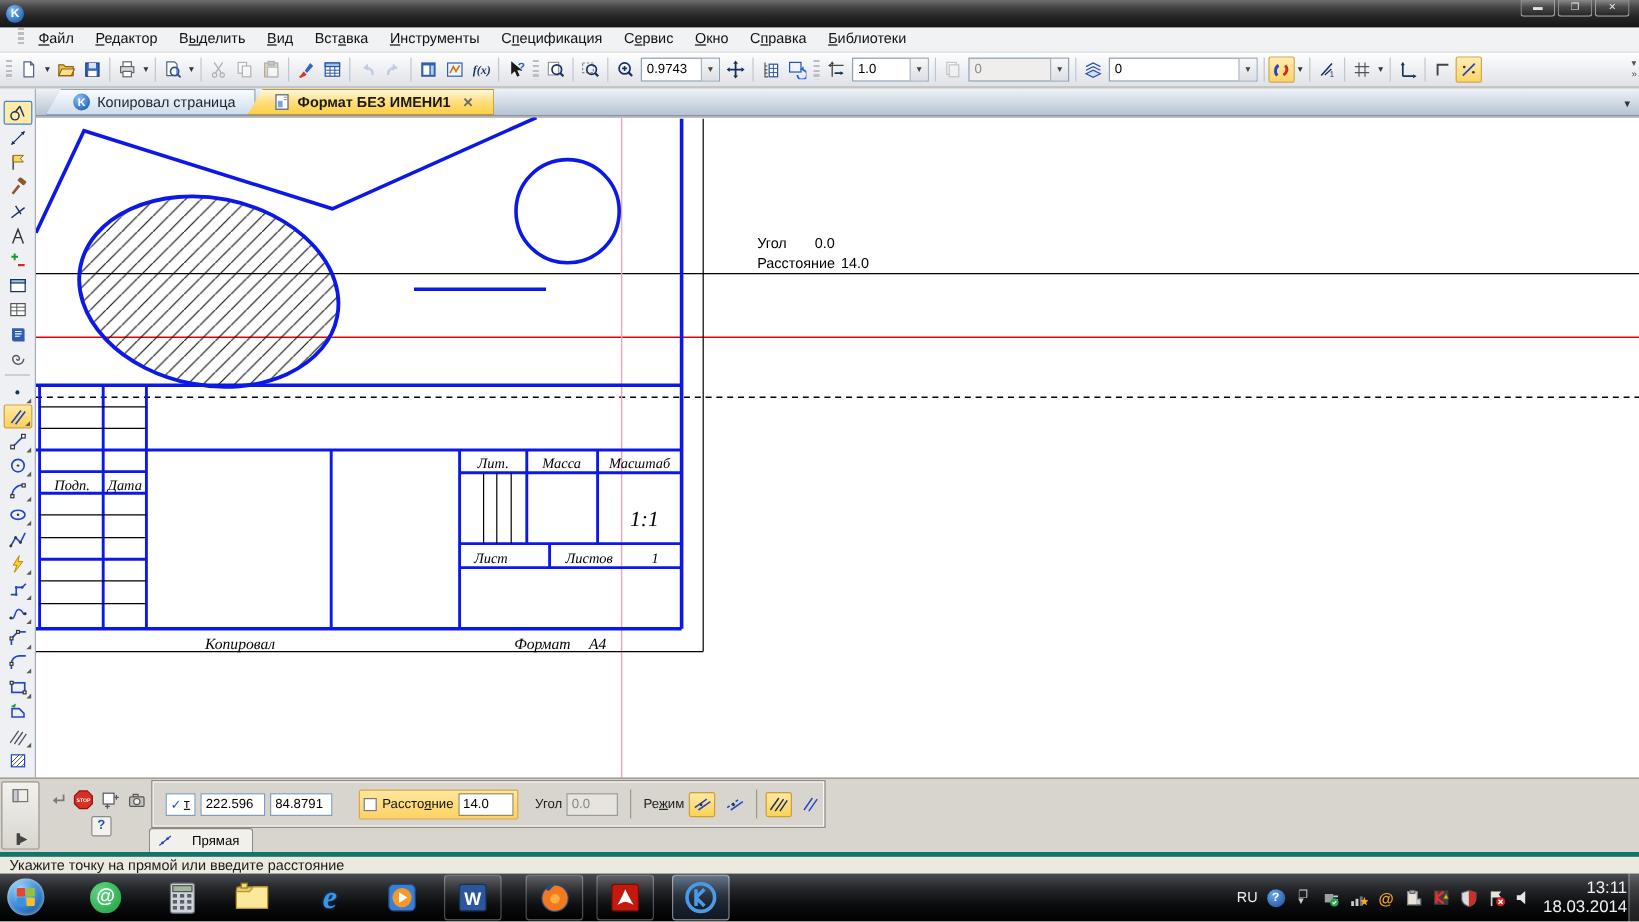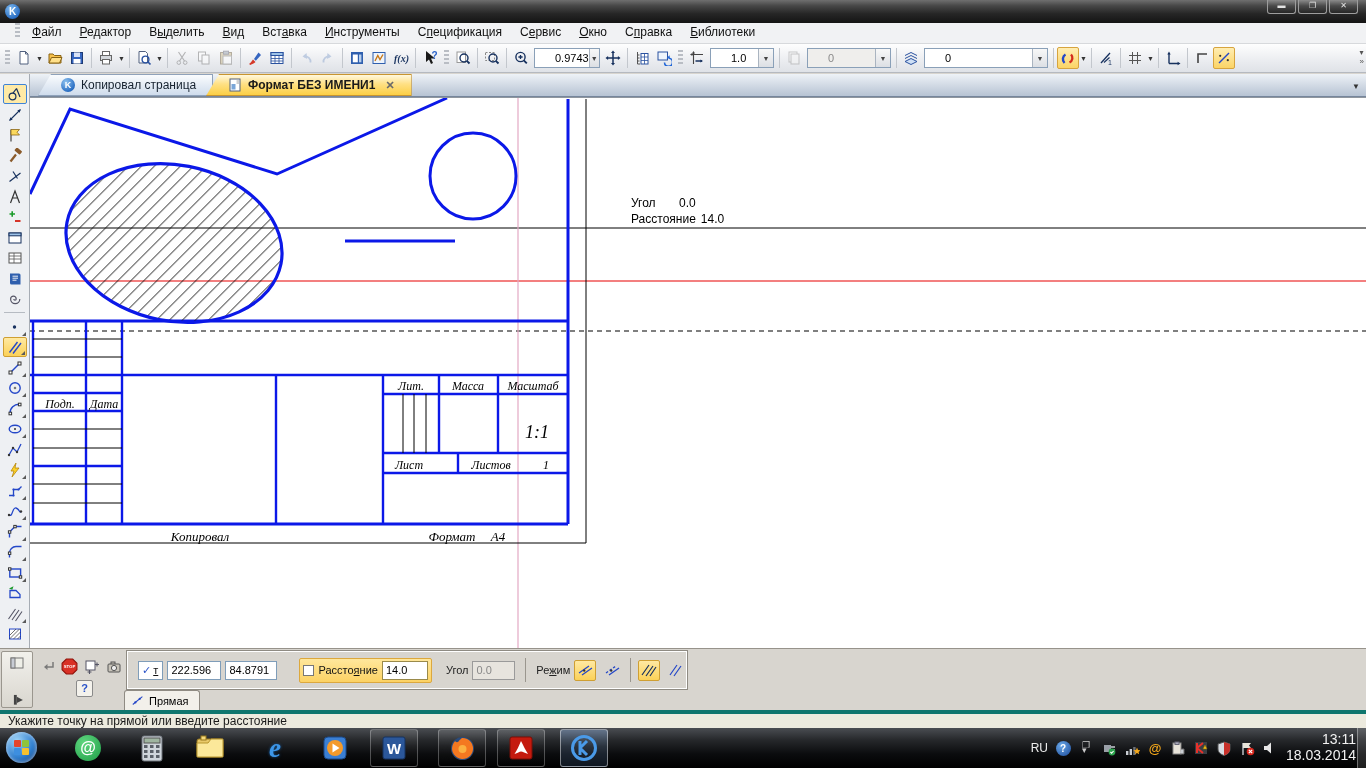--- a/index.html
+++ b/index.html
@@ -17,21 +17,21 @@
 #menubar .mitem{padding:2px 9px;color:#101010}
 #menubar u{text-decoration:underline}
 .grip{width:5px;height:16px;background:repeating-linear-gradient(#b9bdc4 0 2px,transparent 2px 4px);margin:0 3px}
 
 #toolbar{left:0;top:44px;width:1366px;height:29px;background:linear-gradient(#fefefe,#e9ebef 65%,#dfe2e7);border-bottom:1px solid #b5b9c0;display:flex;align-items:center;padding-left:2px}
 .tbtn{width:22px;height:22px;display:flex;align-items:center;justify-content:center;border-radius:2px;position:relative;flex:none}
 .tbtn.dis{opacity:.5}
 .tbtn.act{background:linear-gradient(#ffedb2,#fbd466);border:1px solid #d7a43e}
 .dd{width:9px;height:22px;display:flex;align-items:center;justify-content:center;font-size:7px;color:#333;flex:none}
 .tbsep{width:1px;height:20px;background:#c3c7cd;margin:0 3px;flex:none}
-.combo{height:20px;background:#fff;border:1px solid #8aa0b8;display:flex;align-items:center;font-size:11px;padding-left:20px;margin:0 2px;flex:none}
+.combo{height:20px;background:#fff;border:1px solid #8aa0b8;display:flex;align-items:center;font-size:11px;padding-left:4px;margin:0 2px;flex:none}
 .combo .cb{margin-left:auto;width:15px;height:18px;background:linear-gradient(#f8f8f8,#dcdfe4);border-left:1px solid #aab4c0;display:flex;align-items:center;justify-content:center;font-size:7px;color:#444}
 .combo.dis{background:#efeeec;color:#8a8a8a}
 #tb-overflow{position:absolute;right:2px;top:48px;font-size:8px;color:#555}
 
 #tabstrip{left:30px;top:74px;width:1336px;height:23px;background:linear-gradient(#eef2f7,#b7c3d3);border-bottom:1px solid #76869c}
 .dtab{position:absolute;bottom:0;height:22px;display:flex;align-items:center;gap:6px;padding:0 16px 0 22px;clip-path:polygon(13px 0,100% 0,100% 100%,0 100%);font-size:12px}
 #tab-start{left:8px;background:linear-gradient(#fafcfe,#cfdcec);color:#16222f;border:1px solid #8fa2ba}
 #tab-drawing{left:176px;background:linear-gradient(#fff8dd,#ffe084 45%,#fbcf45);border:1px solid #c8952f;font-weight:bold;color:#1a1a1a}
 .tabx{color:#6a6a6a;font-size:11px;margin-left:4px}
 #strip-chev{position:absolute;right:6px;bottom:5px;font-size:8px;color:#333}
@@ -60,21 +60,21 @@
 #vt u{font-size:11px;color:#111}
 .pfield{width:58px}
 #ygroup{display:flex;align-items:center;gap:4px;background:linear-gradient(#ffe79c,#fcd264);border:1px solid #dca83e;border-radius:2px;padding:2px 3px;margin-left:18px}
 #ygroup .cbx{width:11px;height:11px;background:#fff;border:1px solid #777}
 #ygroup .lbl{font-size:11px;color:#111}
 .glabel{font-size:11px;color:#222;margin-left:10px}
 .disfield{background:#e7e4de;border:1px solid #9a9a9a;color:#888;width:46px;height:19px;font-size:11px;display:flex;align-items:center;padding:0 3px}
 .psep{width:1px;height:24px;background:#9a968e;margin:0 6px}
 .mbtn{width:24px;height:21px;display:flex;align-items:center;justify-content:center;border:1px solid transparent;border-radius:2px}
 .mbtn.on{background:linear-gradient(#ffe9a2,#fbd158);border:1px solid #cf9f33}
-#proctab{position:absolute;left:124px;top:41px;height:20px;background:#f2f0ea;border:1px solid #8f8b83;border-bottom:none;border-radius:3px 3px 0 0;display:flex;align-items:center;gap:4px;padding:0 10px 0 6px;font-size:11px}
+#proctab{position:absolute;left:124px;top:41px;height:20px;background:#f2f0ea;border:1px solid #8f8b83;border-bottom:none;border-radius:3px 3px 0 0;display:flex;align-items:center;gap:15px;padding:0 10px 0 6px;font-size:11px}
 
 #statusbar{left:0;top:710px;width:1366px;height:18px;background:#eceade;border-top:4px solid #0f766e;display:flex;align-items:center;padding-left:8px;color:#1a1a1a;font-size:12px}
 
 #taskbar{left:0;top:728px;width:1366px;height:40px;background:linear-gradient(#4a4d52,#26282b 30%,#0b0c0e 65%,#000)}
 .tkbtn{position:absolute;top:1px;width:48px;height:38px;border-radius:3px;display:flex;align-items:center;justify-content:center}
 .tkrun{border:1px solid rgba(255,255,255,.28);background:linear-gradient(rgba(255,255,255,.14),rgba(255,255,255,.03) 45%,rgba(0,0,0,.15))}
 .tkact{background:linear-gradient(rgba(160,200,255,.35),rgba(120,160,210,.18) 45%,rgba(60,90,130,.25));border:1px solid rgba(255,255,255,.45)}
 #orb{position:absolute;left:6px;top:4px;width:31px;height:31px;border-radius:50%;background:radial-gradient(circle at 35% 28%,#9fd4f7,#2f7fd0 55%,#123f7e 90%);box-shadow:inset 0 0 4px rgba(255,255,255,.7)}
 #orb .fl{position:absolute;left:8px;top:8px;width:15px;height:15px;display:grid;grid-template-columns:7px 7px;gap:1px}
 #orb .fl i{border-radius:1px}

